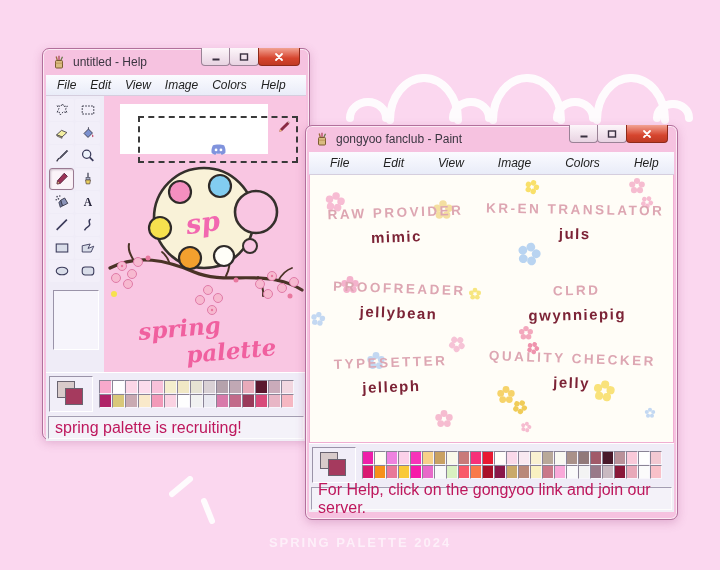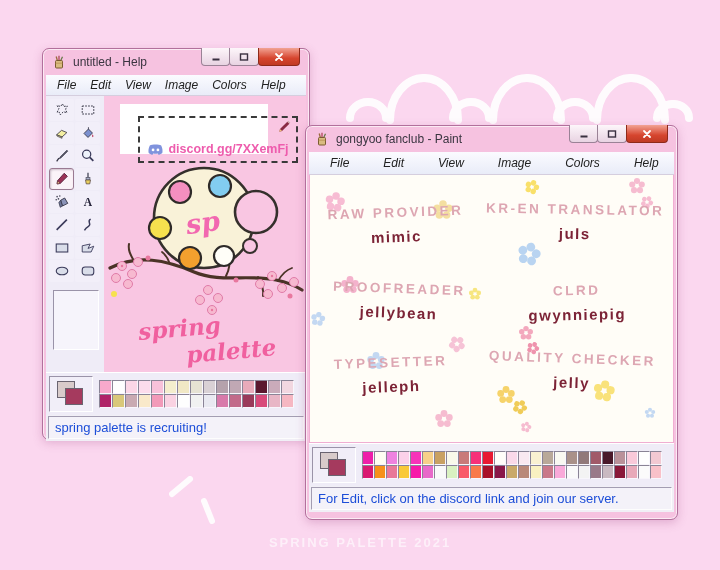--- a/index.html
+++ b/index.html
@@ -31,21 +31,21 @@
   .cbtn svg{width:10px;height:10px;}
 
   .menubar{height:20px;background:linear-gradient(#fbfbff,#e9ecf8);border-bottom:1px solid #d5cede;
            display:flex;align-items:center;font-size:12px;color:#222;padding:0 4px;}
   .menubar .mi{padding:1px 7px;cursor:default;font-style:italic;}
   #win-right .menubar{height:22px;}
   #win-right .menubar .mi{padding:1px 17px;}
 
   .statusbar{height:23px;background:#f1eff6;display:flex;align-items:stretch;padding:1px 2px 2px;}
   .statusbox{flex:1;background:#f4f2f9;border:1px solid;border-color:#a39db2 #fdfdfd #fdfdfd #a39db2;
-             font-size:13px;color:#1d4ed8;display:flex;align-items:center;padding:0 6px;}
+             font-size:16px;color:#be185d;display:flex;align-items:center;padding:0 6px;}
 
   .palette-bar{background:#efecf7;border-top:1px solid #fff;display:flex;align-items:center;padding:3px;}
   .indicator{width:42px;height:34px;position:relative;background:#f1eef8;border:1px solid;
              border-color:#9a93a8 #fff #fff #9a93a8;margin-right:6px;flex:none;}
   .indicator .back{position:absolute;left:7px;top:4px;width:16px;height:15px;border:1px solid #6a6470;}
   .indicator .front{position:absolute;left:15px;top:11px;width:16px;height:15px;border:1px solid #6a6470;}
   .swatches{display:grid;}
   #sw-left{grid-template-columns:repeat(15,13px);grid-auto-rows:14px;}
   #sw-right{grid-template-columns:repeat(25,12px);grid-auto-rows:14px;}
   .sw{border:1px solid;border-color:#8a8496 #f8f6fc #f8f6fc #8a8496;box-sizing:border-box;}
@@ -212,21 +212,21 @@
       <circle cx="190" cy="82" r="3"></circle>
       <circle cx="320" cy="84" r="3"></circle>
   </g>
 </svg>
 <svg id="dashes" viewBox="0 0 70 65">
   <g stroke="#ffffff" stroke-width="6" stroke-linecap="round" opacity="0.9">
     <path d="M12 26 L30 11"></path>
       <path d="M44 33 L52 53"></path>
   </g>
 </svg>
-<div id="footer">SPRING PALETTE 2021</div>
+<div id="footer">SPRING PALETTE 2024</div>
 
 <div class="window" id="win-left">
   <div class="titlebar">
     <svg class="ticon">
         <use href="#i-paint-cup"></use>
       </svg>
     <span class="title">untitled - Help</span>
     <div class="caption">
       <div class="cbtn min">
           <svg>
@@ -339,21 +339,20 @@
         </div>
       <div class="tool-options"></div>
     </div>
     <div class="canvas-left">
       <div class="white-rect"></div>
       <div class="selection">
         <span class="dlink">
           <svg class="dicon">
               <use href="#i-discord"></use>
             </svg>
-          <span>discord.gg/7XXemFj</span>
         </span>
         <svg class="sel-pencil">
             <use href="#i-pencil-cursor"></use>
           </svg>
       </div>
       <svg class="illustration" viewBox="0 0 196 168">
         <g fill="none" stroke="#4a3326" stroke-linecap="round">
           <path d="M2 106 C 30 92 58 98 86 110 C 112 121 140 112 168 118 C 178 120 188 124 194 128" stroke-width="3.2"></path>
           <path d="M26 99 C 22 92 20 88 21 82" stroke-width="2"></path>
           <path d="M118 114 C 122 106 122 100 120 96" stroke-width="2"></path>
@@ -616,15 +615,15 @@
         <div class="sw" style="background: rgb(243, 243, 243);"></div>
         <div class="sw" style="background: rgb(153, 121, 137);"></div>
         <div class="sw" style="background: rgb(201, 185, 193);"></div>
         <div class="sw" style="background: rgb(137, 25, 57);"></div>
         <div class="sw" style="background: rgb(232, 169, 185);"></div>
         <div class="sw" style="background: rgb(251, 251, 251);"></div>
         <div class="sw" style="background: rgb(249, 193, 201);"></div>
       </div>
   </div>
   <div class="statusbar">
-    <div class="statusbox">For Edit, click on the discord link and join our server.</div>
+    <div class="statusbox">For Help, click on the gongyoo link and join our server.</div>
   </div>
 </div>
 
 </body></html>

